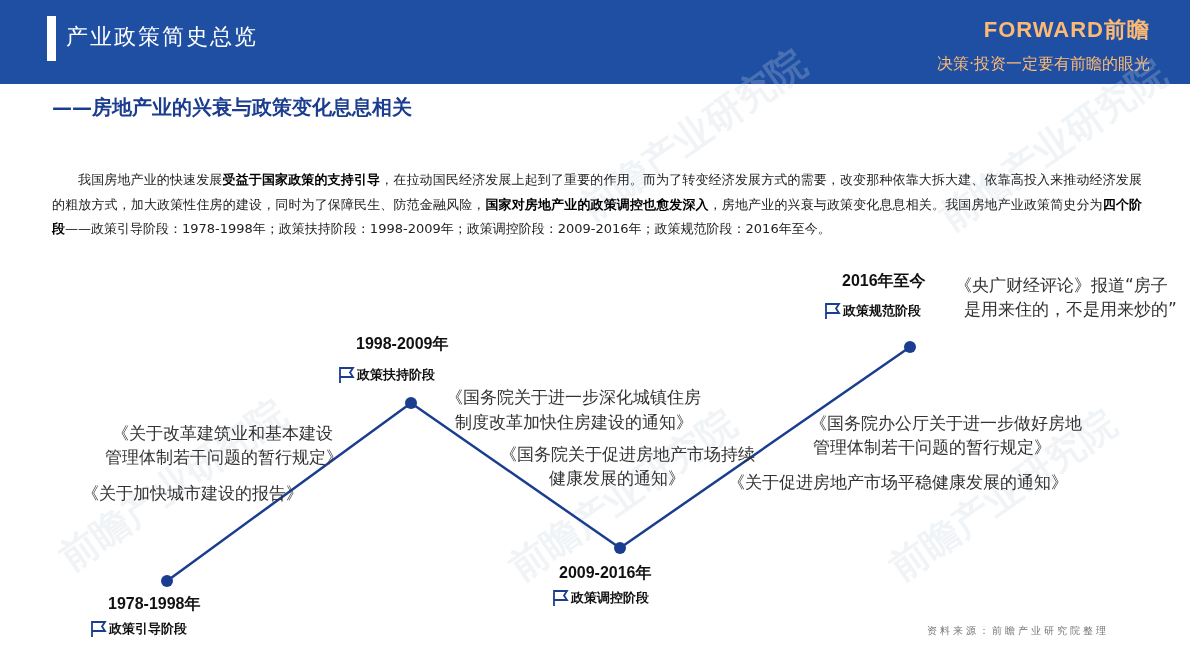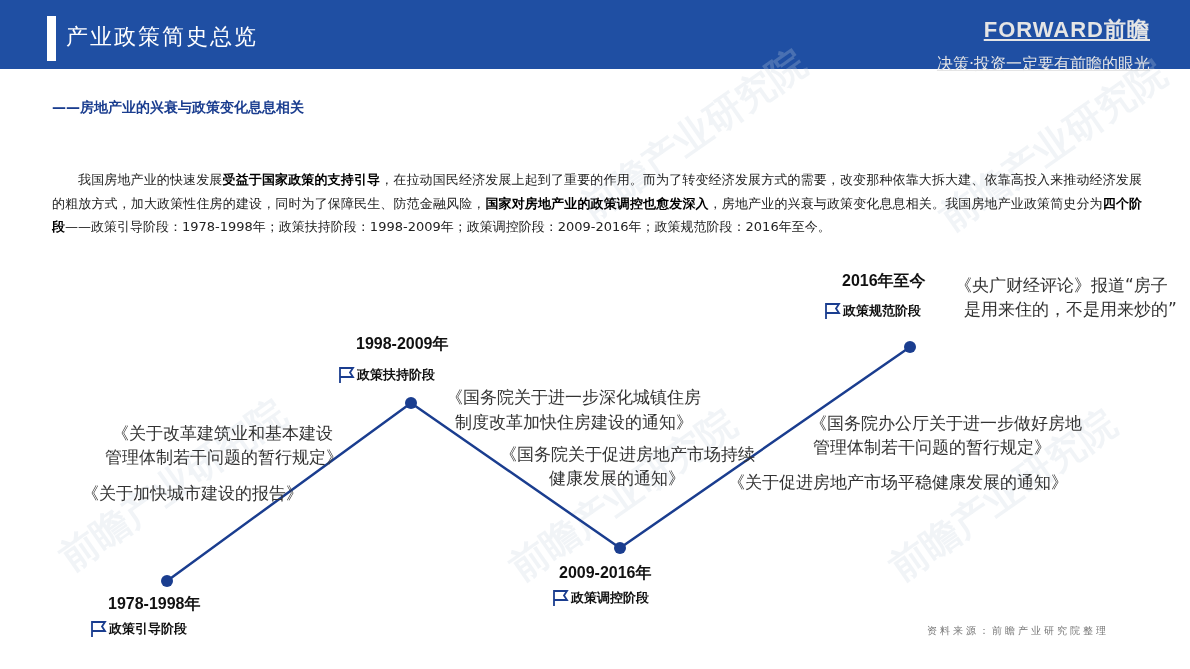--- a/index.html
+++ b/index.html
@@ -1,27 +1,27 @@
 <!DOCTYPE html>
 <html><head>
 <meta charset="utf-8">
 <style>
   * { margin:0; padding:0; box-sizing:border-box; }
   body { width:1190px; height:669px; background:#fff; position:relative; overflow:hidden; font-family:"DejaVu Sans", sans-serif; color:#111; }
-  .header { position:absolute; left:0; top:0; width:1190px; height:69px; background:#1f4fa3; }
+  .header { position:absolute; left:0; top:0; width:1190px; height:84px; background:#1f4fa3; }
   .header .bar { position:absolute; left:47px; top:16px; width:9px; height:45px; background:#fff; }
   .header .title { position:absolute; left:66px; top:22px; font-size:22px; color:#fff; letter-spacing:2px; }
-  .brand { position:absolute; right:40px; top:18px; text-align:right; color:#e5e5e5;text-decoration:underline; }
+  .brand { position:absolute; right:40px; top:18px; text-align:right; color:#fdba74; }
   .brand .logo { font-family:"Liberation Sans", sans-serif; font-size:22px; font-weight:bold; letter-spacing:1px; line-height:24px; }
   .brand .slogan { font-size:16px; line-height:18px; margin-top:13px; }
   .heading { position:absolute; left:52px; top:92px; color:#1a3d8f; font-weight:bold; }
   .heading .h1 { font-size:27px; line-height:34px; letter-spacing:1px; }
-  .heading .h2 { font-size:14px; line-height:30px; }
+  .heading .h2 { font-size:20px; line-height:30px; }
   .intro { position:absolute; left:52px; top:168px; width:1090px; font-size:13px; line-height:23.5px; text-indent:26px; color:#222; text-align:justify; }
-  .intro b { font-weight:bold; color:#000; }
+  .intro b { font-weight:bold; color:#000;font-family:Liberation Mono, monospace; }
   svg.lines { position:absolute; left:0; top:0; }
   .yr { position:absolute; font-family:"Liberation Sans", sans-serif; font-size:16px; font-weight:bold; color:#111; }
   .stage { position:absolute; display:flex; align-items:center; gap:1px; font-size:13px; font-weight:bold; color:#111; }
   .flag { width:18px; height:18px; }
   .doc { position:absolute; font-size:17px; line-height:24px; color:#333; }
   .src { position:absolute; left:927px; top:624px; font-size:10px; color:#777; letter-spacing:3px; }
   .wm { position:absolute; color:rgba(200,210,225,0.25); font-size:38px; font-weight:bold; transform:rotate(-35deg); pointer-events:none; }
 </style>
 </head>
 <body>

